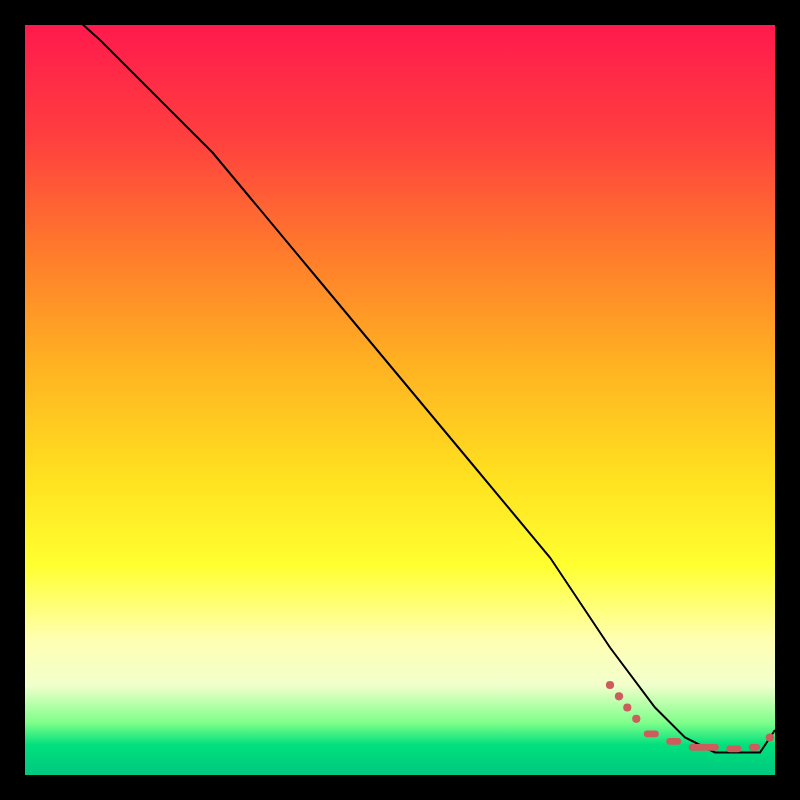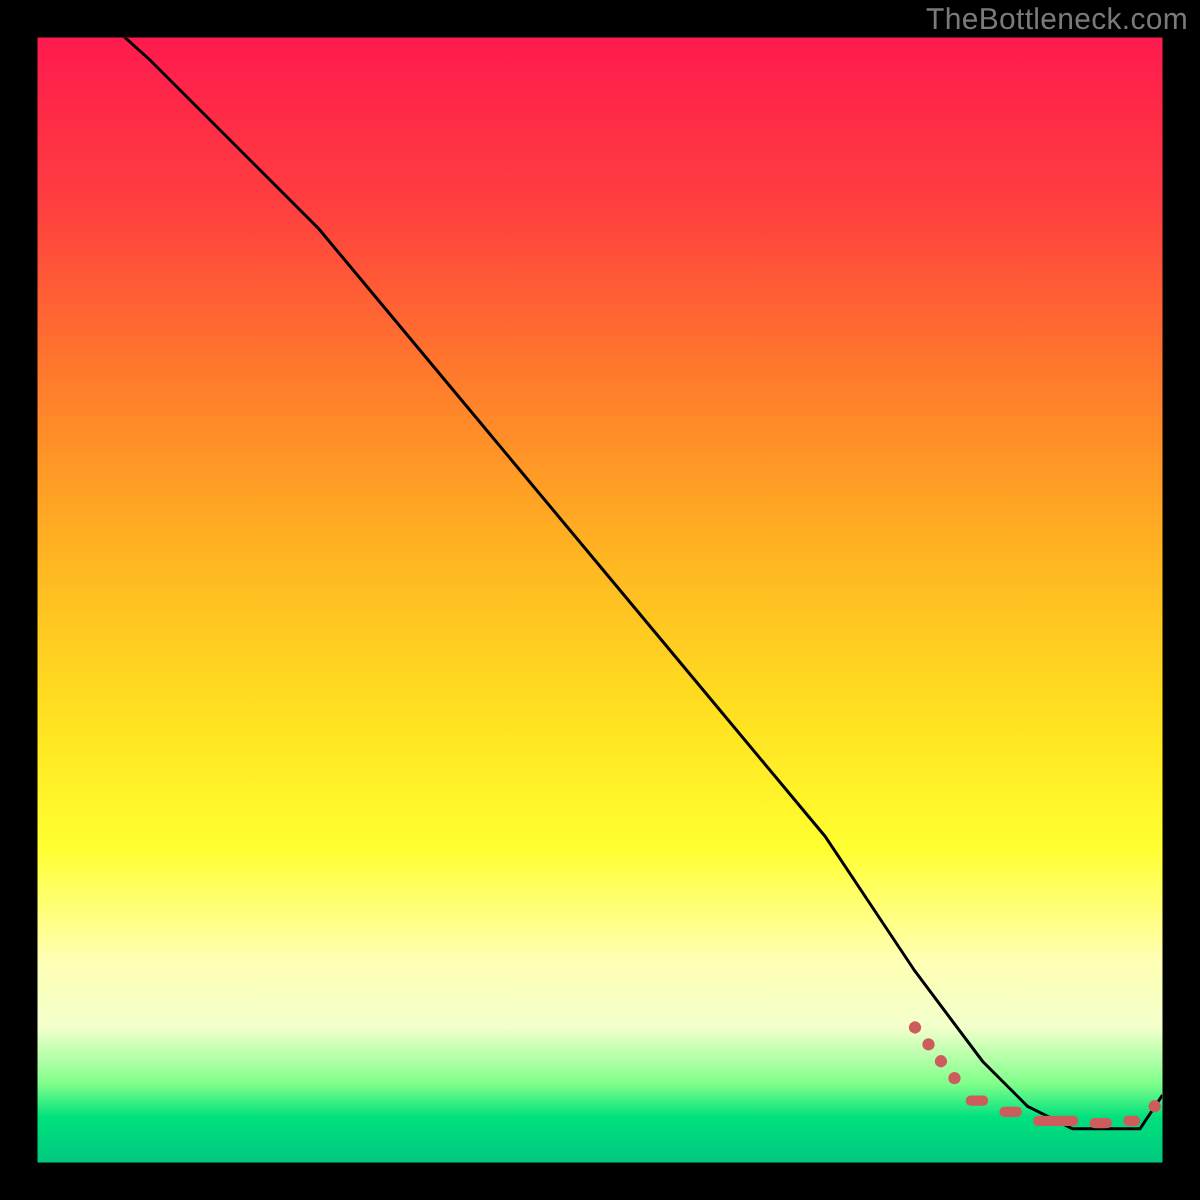--- a/index.html
+++ b/index.html
@@ -64,21 +64,20 @@
   .curve-path {
     fill: none;
     stroke: #000;
     stroke-width: 2;
   }
 </style>
 </head>
 <body>
 
 <div class="frame">
-  <div class="watermark">TheBottleneck.com</div>
   <div class="plot">
     <svg class="curve" viewBox="0 0 750 750" preserveAspectRatio="none">
       <path id="main-curve" class="curve-path" d="M0.0 -52.5 L75.0 15.0 L150.0 90.0 L187.5 127.5 L225.0 172.5 L300.0 262.5 L375.0 352.5 L450.0 442.5 L525.0 532.5 L585.0 622.5 L630.0 682.5 L660.0 712.5 L690.0 727.5 L712.5 727.5 L735.0 727.5 L750.0 705.0"></path>
       <g id="dash-group">
           <rect x="618.8" y="705.4" width="15.0" height="6.8" rx="3.4" class="dash"></rect>
           <rect x="641.3" y="712.9" width="15.0" height="6.8" rx="3.4" class="dash"></rect>
           <rect x="663.8" y="718.9" width="30.0" height="6.8" rx="3.4" class="dash"></rect>
           <rect x="701.3" y="720.4" width="15.0" height="6.8" rx="3.4" class="dash"></rect>
           <rect x="723.8" y="718.9" width="11.3" height="6.8" rx="3.4" class="dash"></rect>
         </g>

